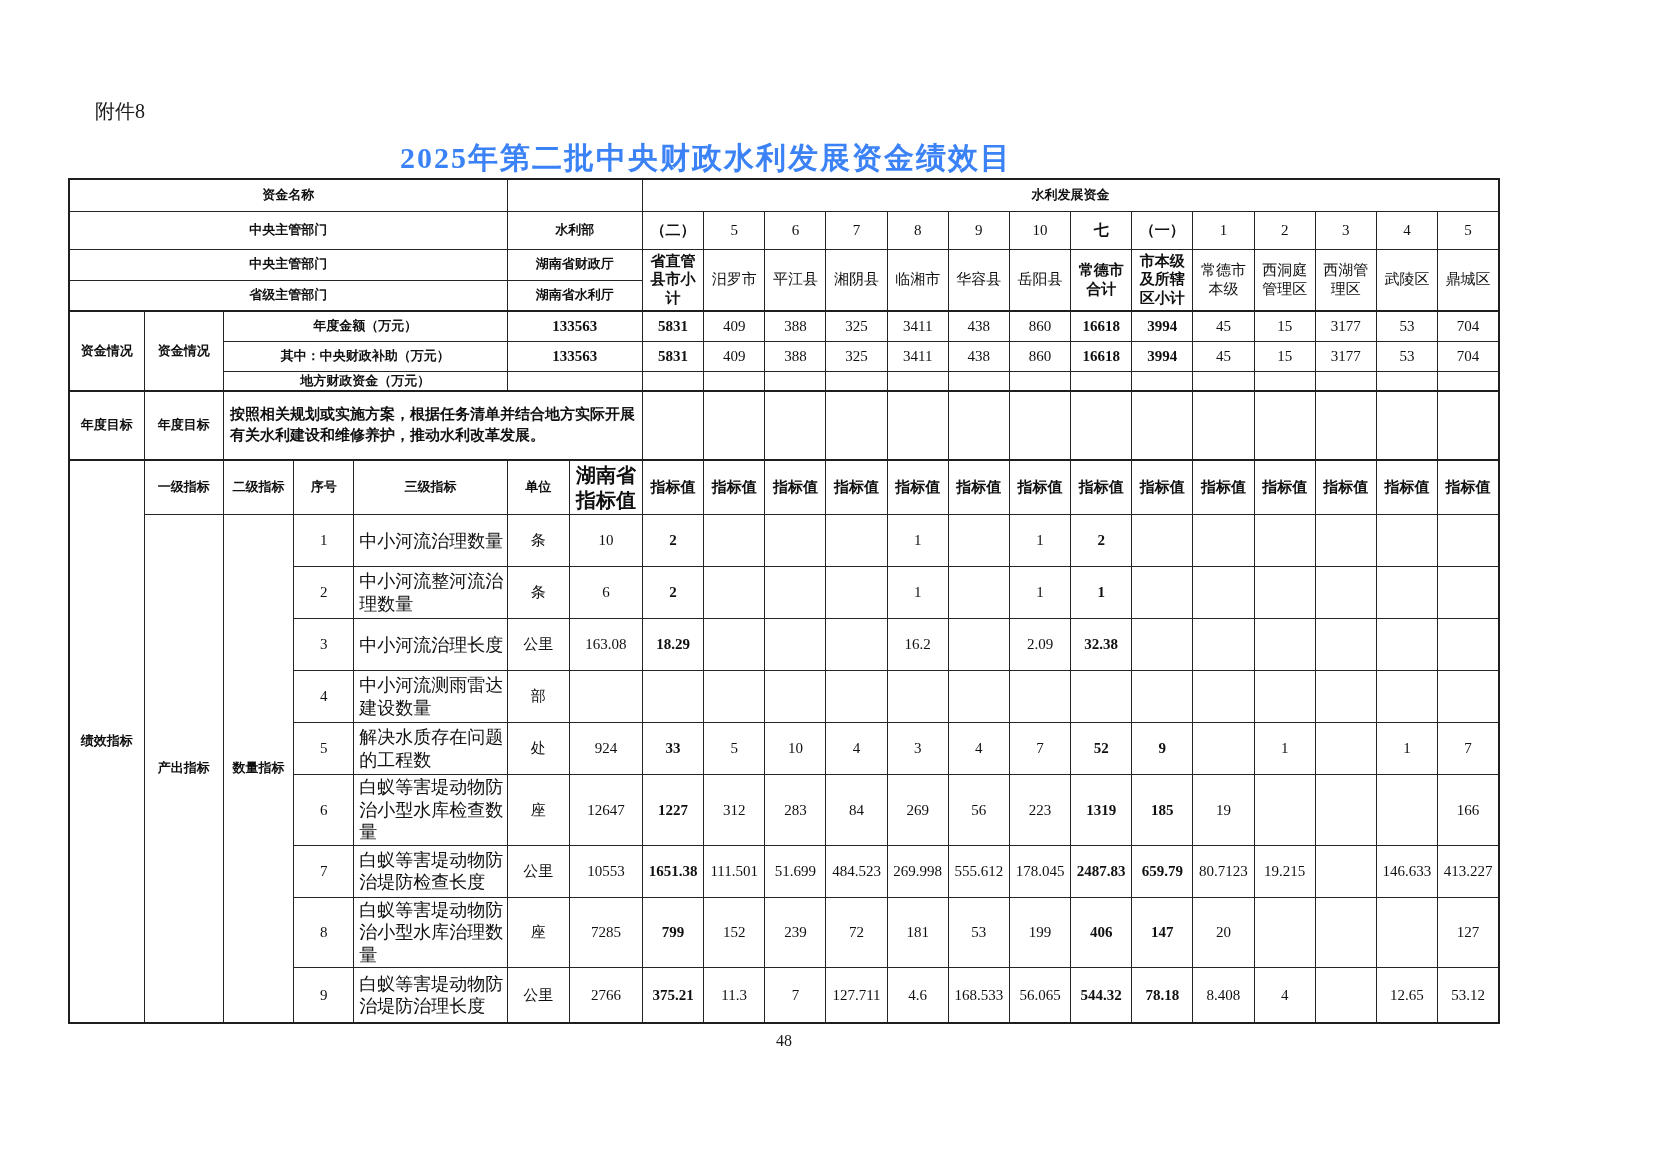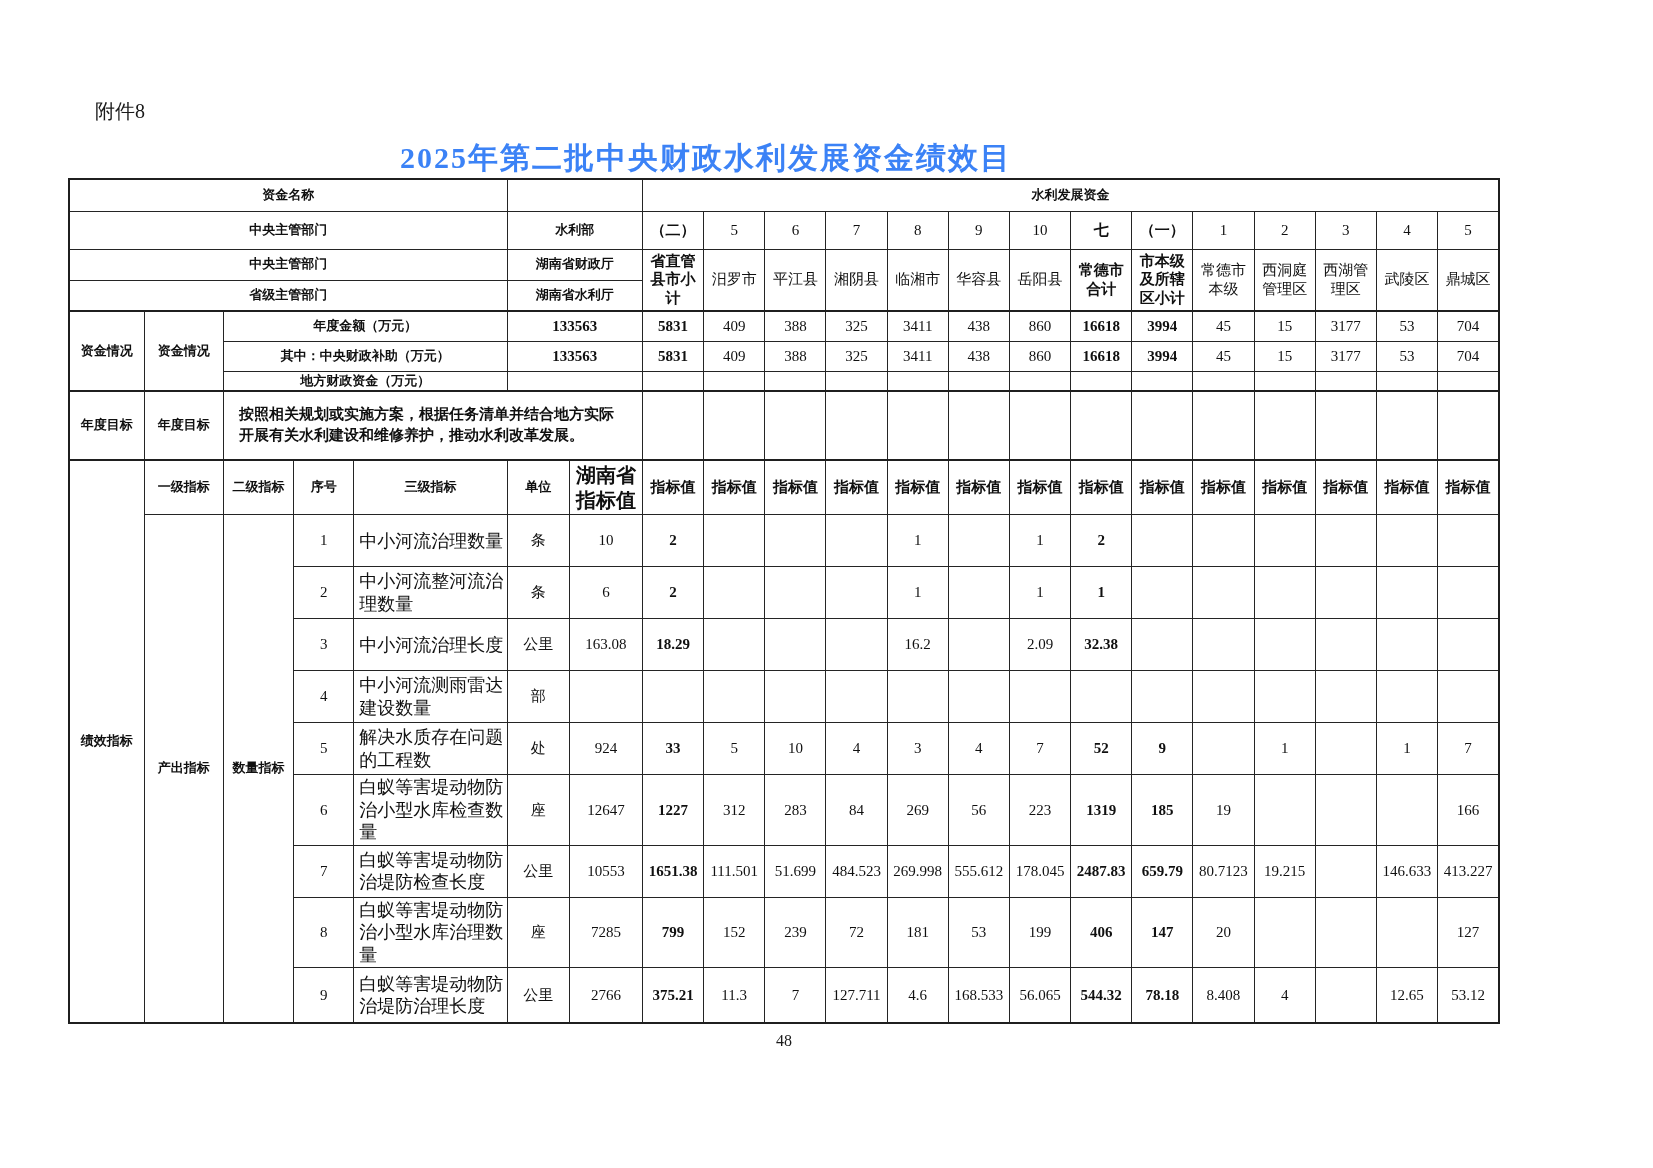--- a/index.html
+++ b/index.html
@@ -31,21 +31,21 @@
     text-align:center;vertical-align:middle;
     padding:1px 2px;
     font-size:15px;line-height:1.25;color:#101010;
     overflow:hidden;
     word-break:break-all;
   }
   td.lbl{font-weight:bold;font-size:13px;}
   td.b{font-weight:bold;}
   td.name-cell{text-align:left;padding-left:5px;font-size:18px;}
   td.goal-cell{
-    text-align:left;padding:2px 15px;font-weight:bold;font-size:15px;line-height:1.45;
+    text-align:left;padding:2px 6px;font-weight:bold;font-size:15px;line-height:1.45;
   }
   tr.sec{border-top:2px solid #1f1f1f;}
   .pagenum{
     position:absolute;left:68px;top:1032px;width:1432px;
     text-align:center;font-size:16px;color:#1a1a1a;
   }
 </style>
 </head>
 <body>
 

